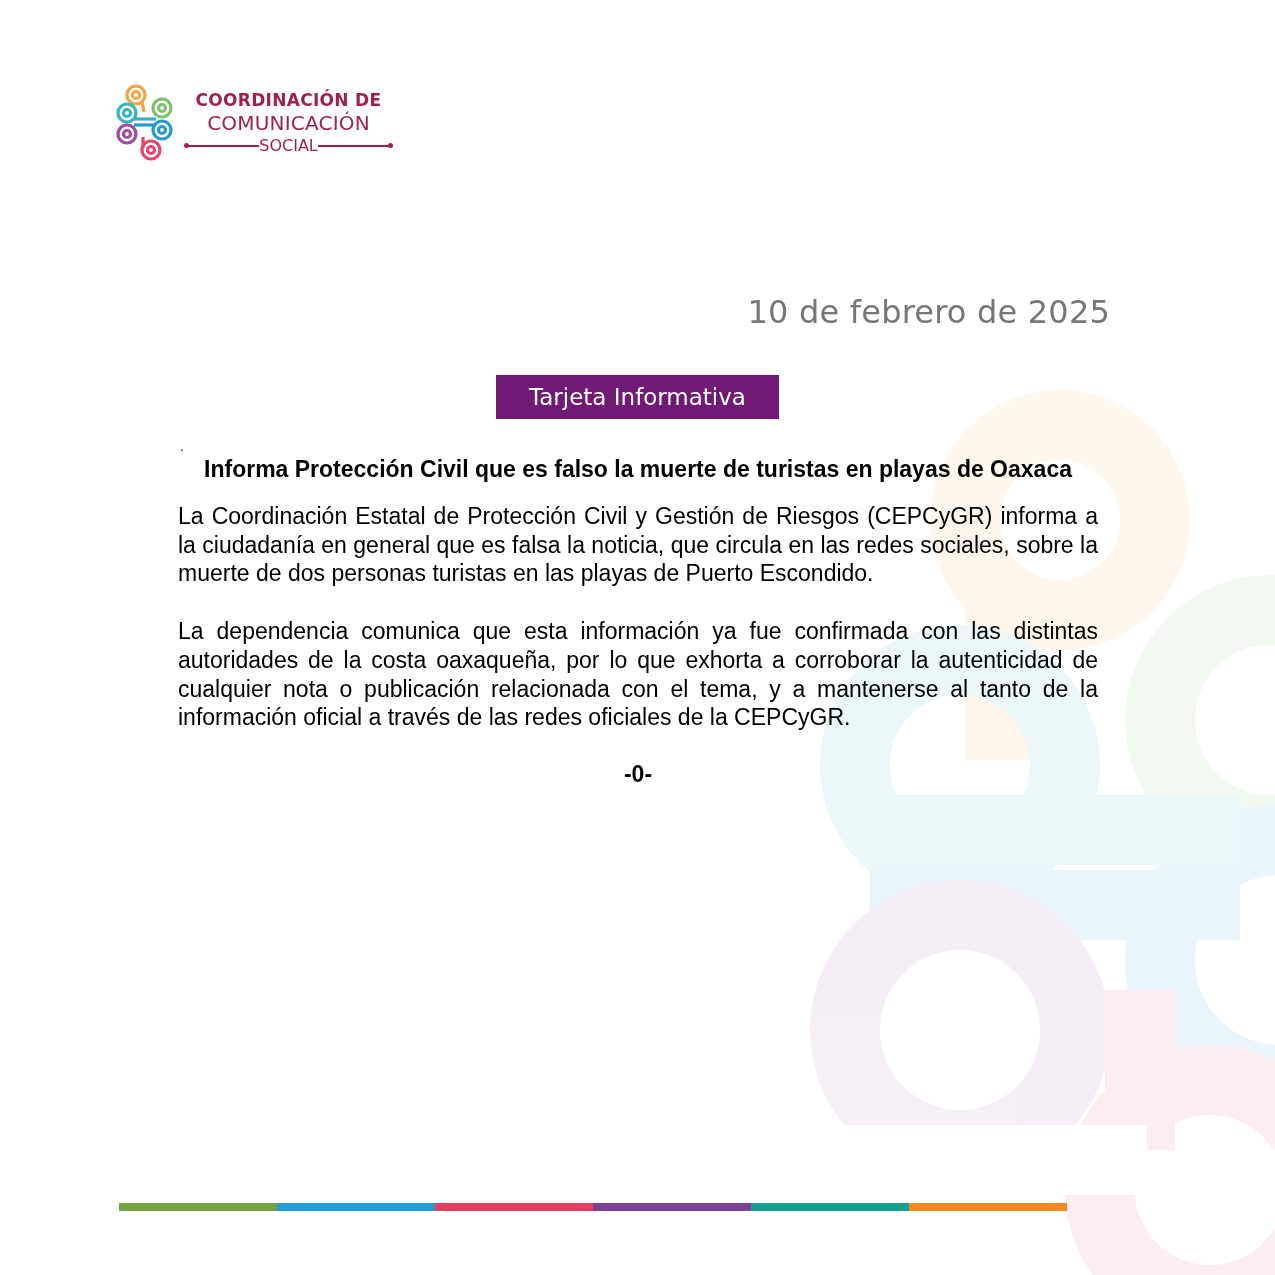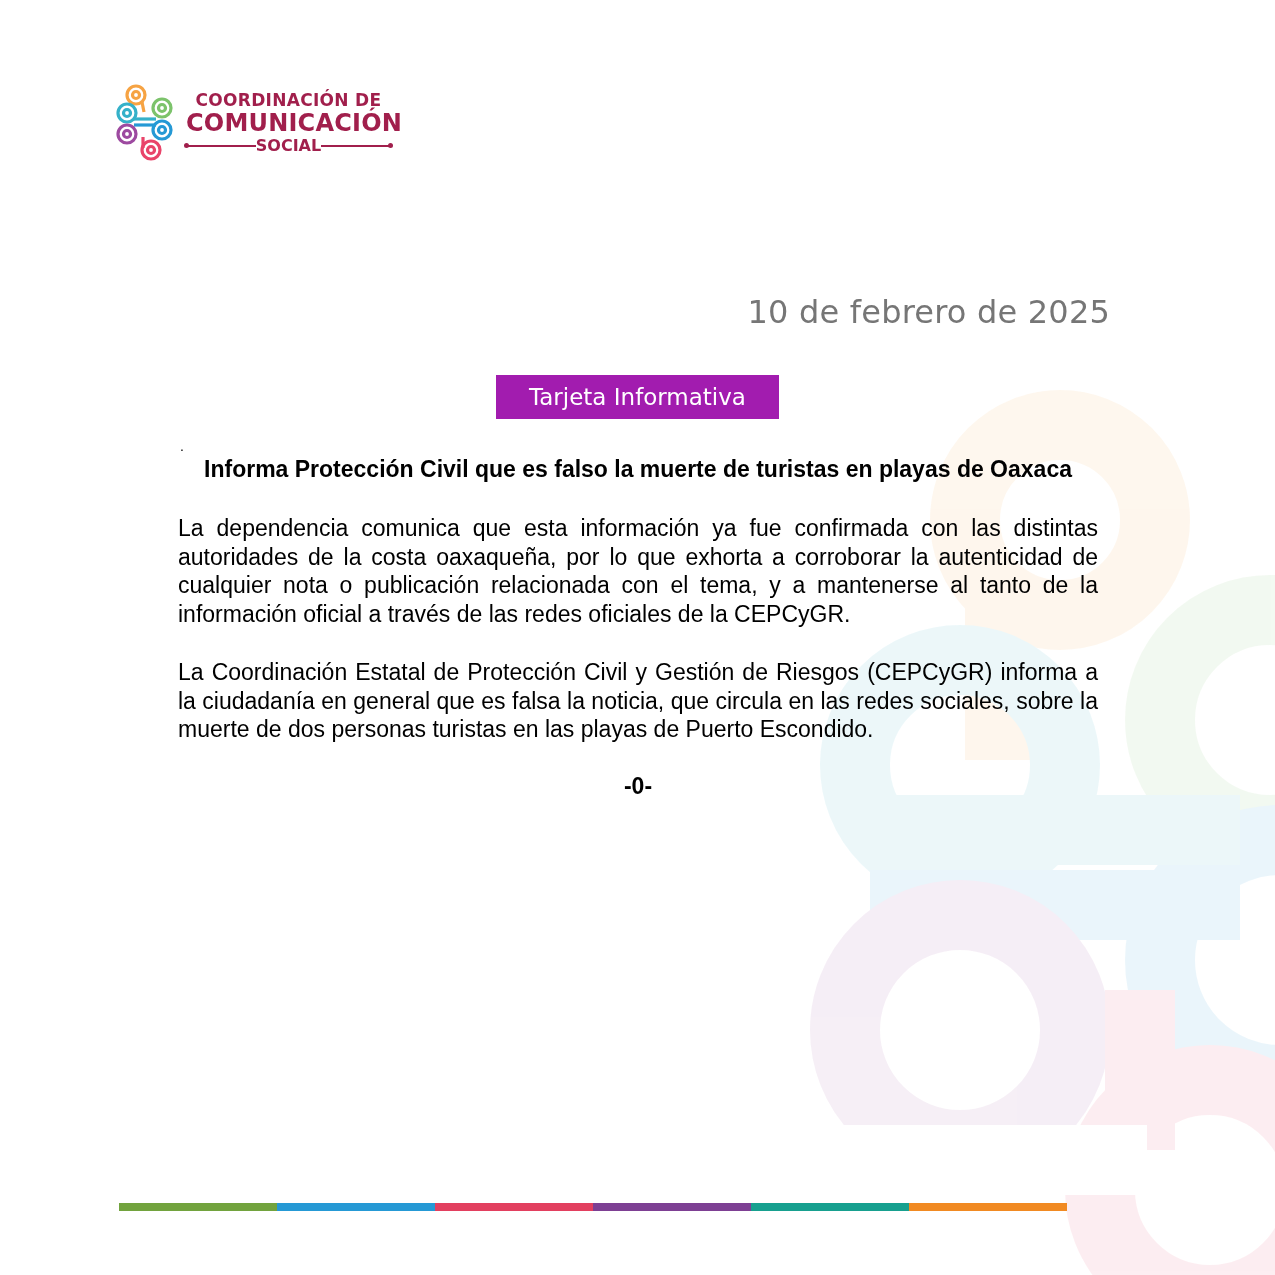--- a/index.html
+++ b/index.html
@@ -6,36 +6,36 @@
     body {
       width: 1275px; height: 1275px; position: relative; overflow: hidden;
       background: #ffffff;
       font-family: "Liberation Sans", sans-serif;
     }
     .watermark { position: absolute; left: 0; top: 0; width: 1275px; height: 1275px; pointer-events: none; }
     .logo { position: absolute; left: 114px; top: 82px; width: 280px; height: 84px; }
     .logo-icon { position: absolute; left: 0; top: 0; width: 62px; height: 80px; }
     .logo-text { position: absolute; left: 72px; top: 8px; width: 205px; color: #a11f4c; text-align: center; }
     .logo-line1 { font-size: 17px; letter-spacing: 0.3px; line-height: 20px; font-family: "DejaVu Sans", sans-serif; font-weight: bold; }
-    .logo-line2 { font-size: 24px; font-weight: bold; line-height: 26px; font-family: "DejaVu Sans", sans-serif; letter-spacing: 0.2px; }
-    .logo-line3 { font-size: 16px; line-height: 20px; display: flex; align-items: center; justify-content: flex-end; font-family: "DejaVu Sans", sans-serif; font-weight: bold; }
+    .logo-line2 { font-size: 20px; font-weight: normal; line-height: 26px; font-family: "DejaVu Sans", sans-serif; letter-spacing: 0.2px; }
+    .logo-line3 { font-size: 16px; line-height: 20px; display: flex; align-items: center; justify-content: flex-end; font-family: "DejaVu Sans", sans-serif; }
     .logo-line3 .rule { flex: 1; height: 1.5px; background: #a11f4c; position: relative; }
     .logo-line3 .rule::before { content: ""; position: absolute; top: -2px; width: 5px; height: 5px; border-radius: 50%; background: #a11f4c; }
     .logo-line3 .rule.left::before { left: -2px; }
     .logo-line3 .rule.right::before { right: -2px; }
 
     .date { position: absolute; right: 165px; top: 293px; font-size: 32px; color: #767676; font-family: "DejaVu Sans", sans-serif; letter-spacing: 0.2px; }
 
-    .badge { position: absolute; left: 496px; top: 375px; width: 283px; height: 44px; background: #a21caf; color: #ffffff;
+    .badge { position: absolute; left: 496px; top: 375px; width: 283px; height: 44px; background: #701a75; color: #ffffff;
       font-family: "DejaVu Sans", sans-serif; font-size: 23px; display: flex; align-items: center; justify-content: center; }
 
     .stray-dot { position: absolute; left: 180px; top: 438px; font-size: 14px; color: #000; }
 
     .content { position: absolute; left: 178px; top: 455px; width: 920px; color: #000; }
-    .headline { font-weight: bold; font-size: 23px; line-height: 29px; text-align: center; margin: 0 0 30px 0; }
+    .headline { font-weight: bold; font-size: 23px; line-height: 29px; text-align: center; margin: 0 0 18px 0; }
     .para { font-size: 23px; line-height: 28.7px; text-align: justify; margin: 0 0 29px 0; }
     .closing { font-weight: bold; font-size: 23px; text-align: center; margin-top: 0; }
 
     .color-bar { position: absolute; left: 119px; top: 1203px; width: 948px; height: 8px; display: flex; }
     .color-bar span { flex: 1; height: 100%; }
   </style>
 </head>
 <body>
 
 <svg class="watermark" viewBox="0 0 1275 1275">
@@ -94,22 +94,22 @@
 </div>
 
 <div class="date">10 de febrero de 2025</div>
 
 <div class="badge">Tarjeta Informativa</div>
 
 <div class="stray-dot">.</div>
 
 <div class="content">
   <div class="headline">Informa Protección Civil que es falso la muerte de turistas en playas de Oaxaca</div>
+  <p class="para">La Coordinación Estatal de Protección Civil y Gestión de Riesgos (CEPCyGR) informa a la ciudadanía en general que es falsa la noticia, que circula en las redes sociales, sobre la muerte de dos personas turistas en las playas de Puerto Escondido.</p>
   <p class="para">La dependencia comunica que esta información ya fue confirmada con las distintas autoridades de la costa oaxaqueña, por lo que exhorta a corroborar la autenticidad de cualquier nota o publicación relacionada con el tema, y a mantenerse al tanto de la información oficial a través de las redes oficiales de la CEPCyGR.</p>
-  <p class="para">La Coordinación Estatal de Protección Civil y Gestión de Riesgos (CEPCyGR) informa a la ciudadanía en general que es falsa la noticia, que circula en las redes sociales, sobre la muerte de dos personas turistas en las playas de Puerto Escondido.</p>
   <div class="closing">-0-</div>
 </div>
 
 <div class="color-bar">
   <span style="background:#72a33e"></span>
   <span style="background:#2599d5"></span>
   <span style="background:#e23f5f"></span>
   <span style="background:#7d3f93"></span>
   <span style="background:#17a08f"></span>
   <span style="background:#f18a22"></span>

